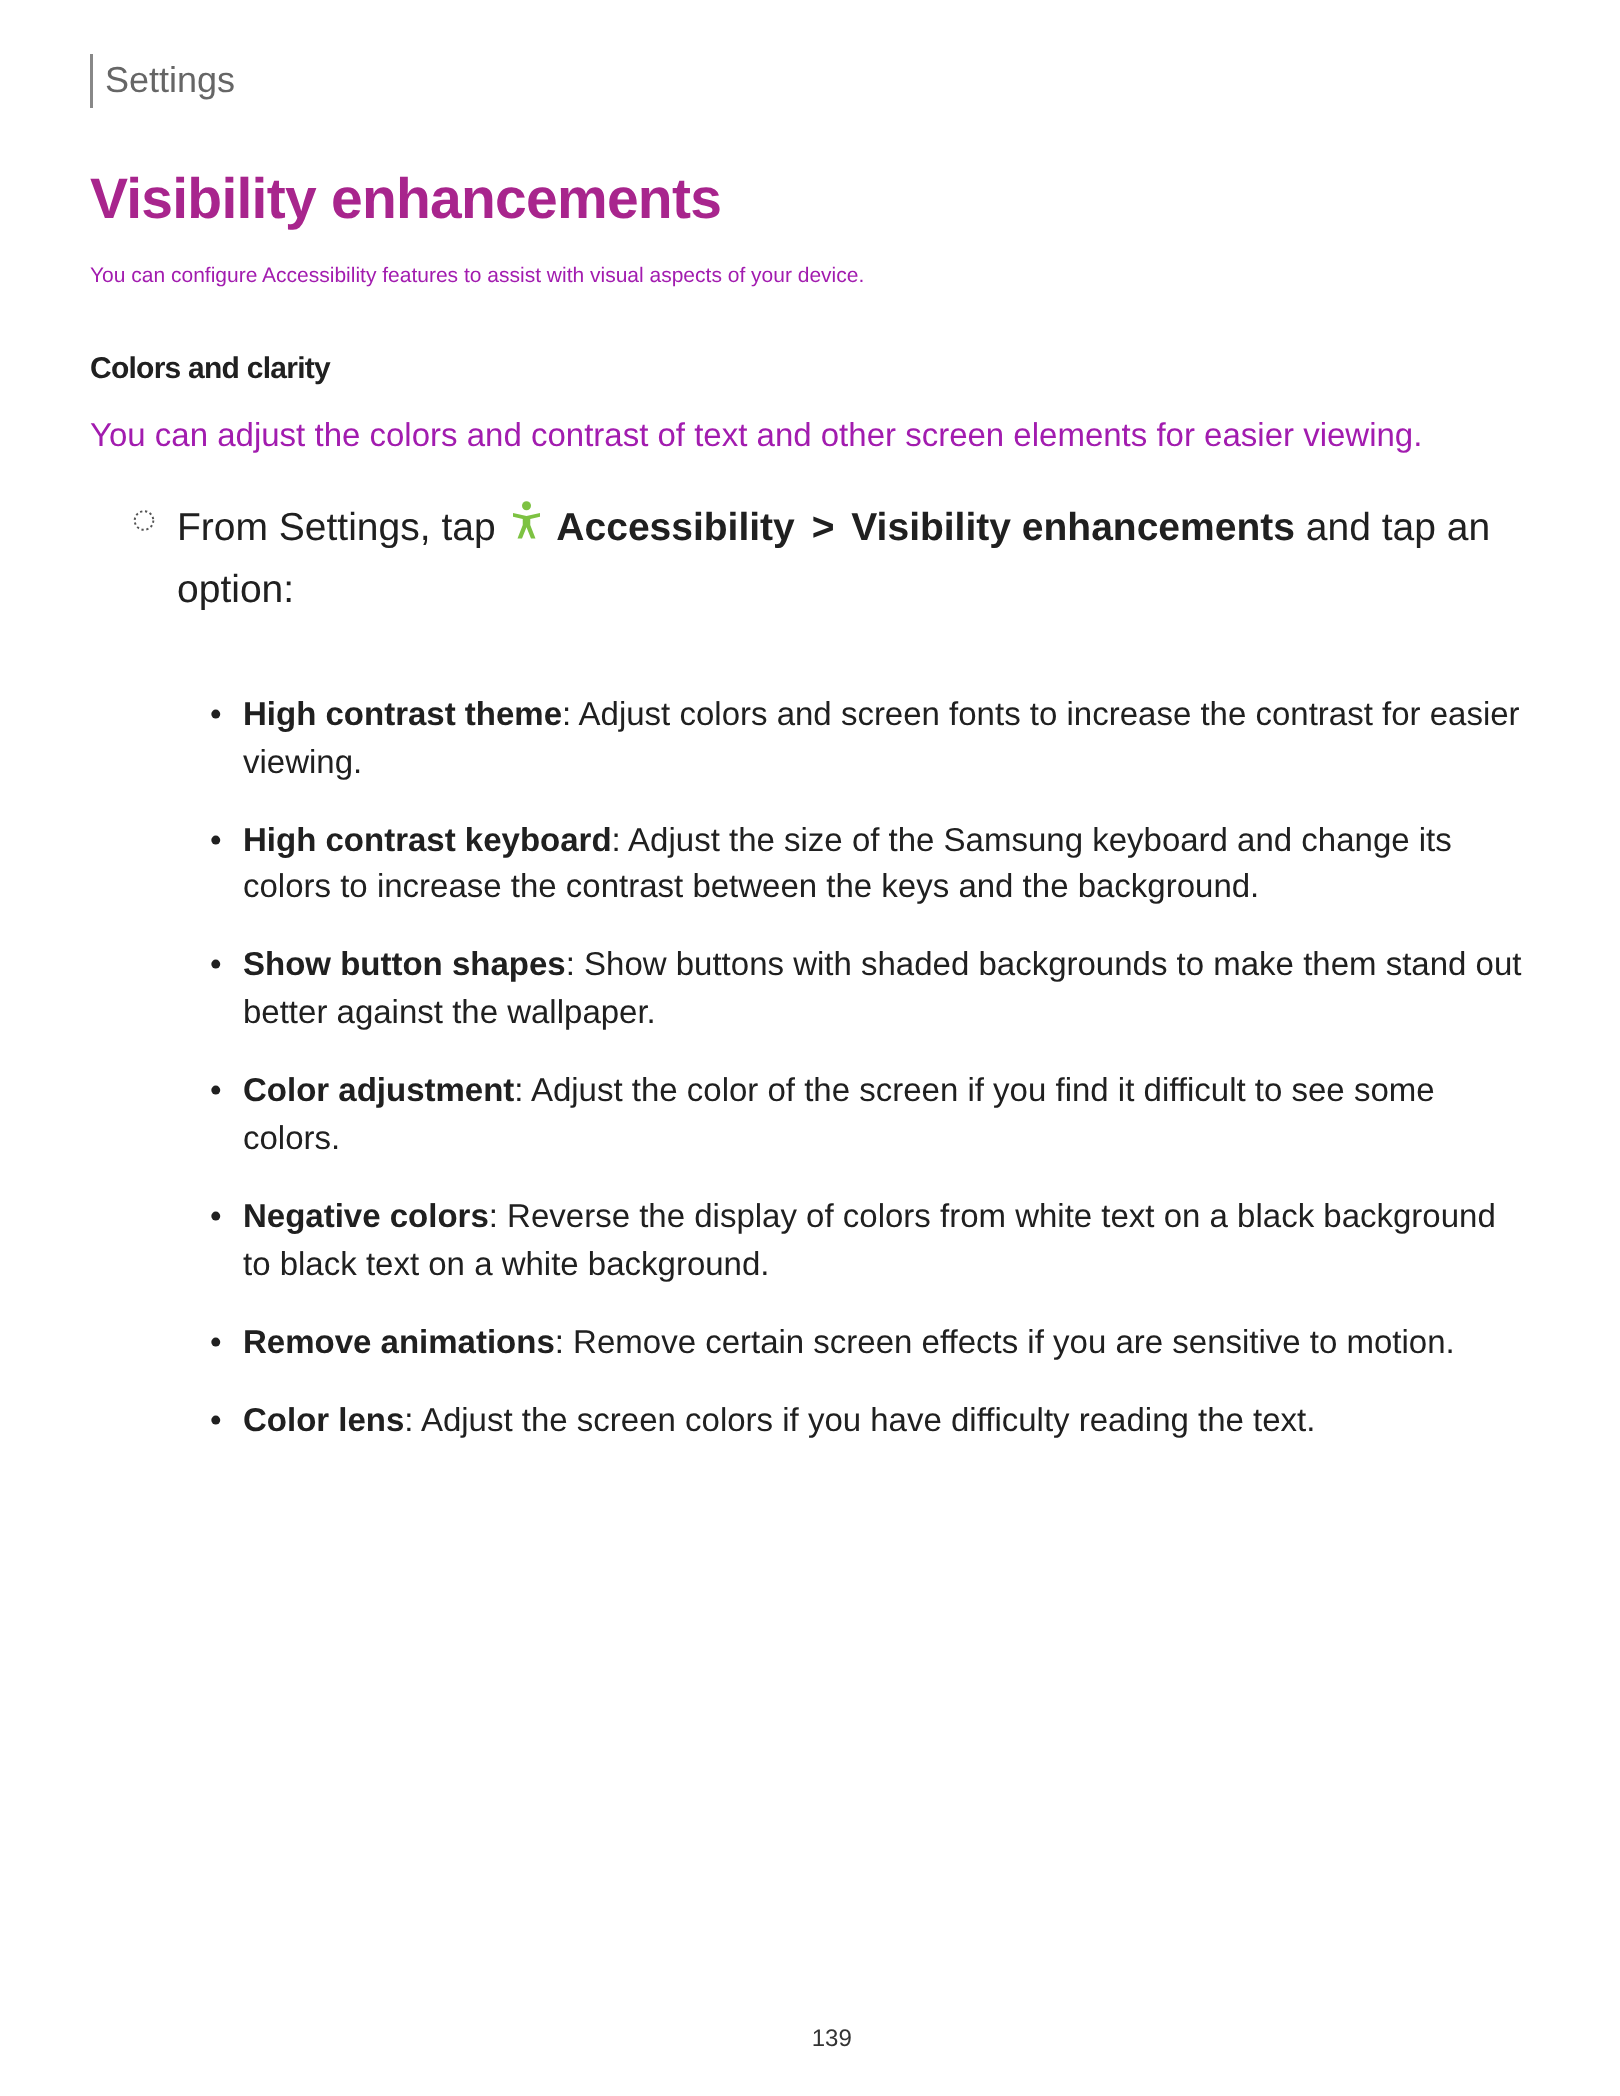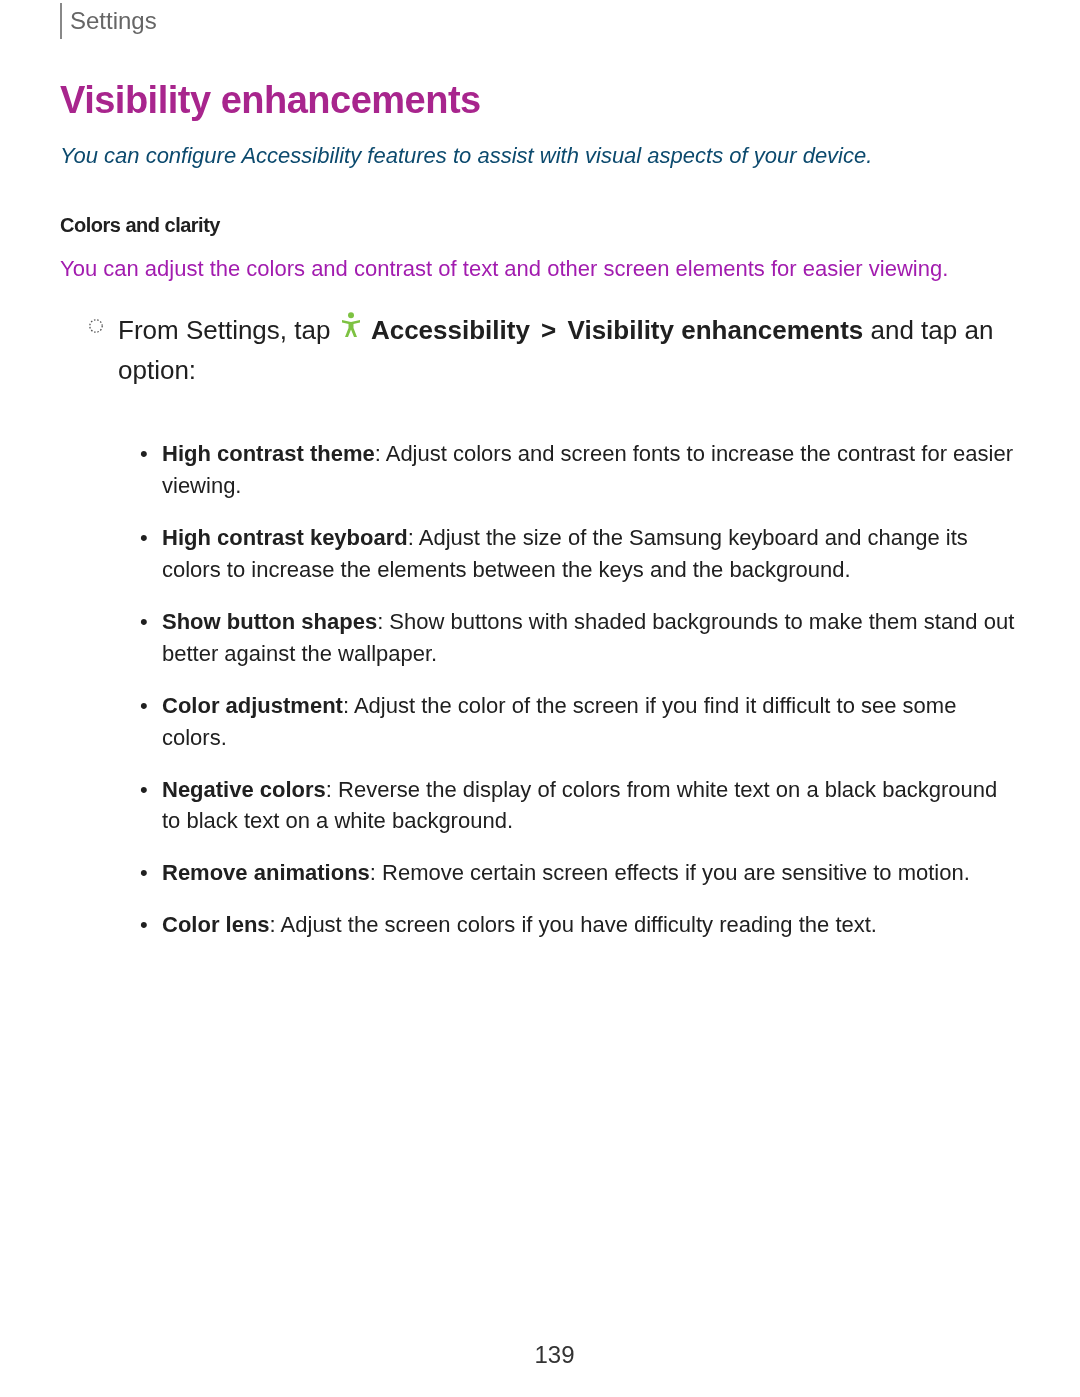--- a/index.html
+++ b/index.html
@@ -12,21 +12,21 @@
       width: 1080px;
       height: 1397px;
       background: #ffffff;
       color: #202020;
       padding: 0 60px;
       position: relative;
     }
     .header {
       display: flex;
       align-items: center;
-      padding-top: 3px;
+      padding-top: 36px;
       margin-bottom: 40px;
     }
     .header-divider {
       width: 2px;
       height: 36px;
       background: #888;
       margin-right: 8px;
     }
     .header-label {
       font-size: 24px;
@@ -34,25 +34,24 @@
       font-weight: 400;
     }
     .page-title {
       font-size: 38px;
       font-weight: 700;
       color: #a8258d;
       margin-bottom: 18px;
       letter-spacing: -0.5px;
     }
     .intro-text {
-      font-size: 22px;
+      font-size: 14px;
       line-height: 1.45;
-      color: #0c4a6e;
+      color: #a21caf;
       margin-bottom: 42px;
-      font-style: italic;
     }
     .section-title {
       font-size: 20px;
       font-weight: 700;
       color: #202020;
       margin-bottom: 16px;
       letter-spacing: -0.5px;
     }
     .section-text {
       font-size: 22px;
@@ -121,21 +120,21 @@
     }
     .option-name {
       font-weight: 700;
     }
     .page-number {
       position: absolute;
       bottom: 28px;
       left: 0;
       right: 0;
       text-align: center;
-      font-size: 24px;
+      font-size: 16px;
       color: #333;
       padding-left: 29px;
     }
   </style>
 </head>
 <body>
 
 <div class="header">
   <div class="header-divider"></div>
   <span class="header-label">Settings</span>
@@ -168,21 +167,21 @@
     <span class="bold">Visibility enhancements</span>
     <span> and tap an option:</span>
   </span>
 </div>
 
 <ul class="options-list">
   <li>
     <span class="option-name">High contrast theme</span><span>: Adjust colors and screen fonts to increase the contrast for easier viewing.</span>
   </li>
   <li>
-    <span class="option-name">High contrast keyboard</span><span>: Adjust the size of the Samsung keyboard and change its colors to increase the elements between the keys and the background.</span>
+    <span class="option-name">High contrast keyboard</span><span>: Adjust the size of the Samsung keyboard and change its colors to increase the contrast between the keys and the background.</span>
   </li>
   <li>
     <span class="option-name">Show button shapes</span><span>: Show buttons with shaded backgrounds to make them stand out better against the wallpaper.</span>
   </li>
   <li>
     <span class="option-name">Color adjustment</span><span>: Adjust the color of the screen if you find it difficult to see some colors.</span>
   </li>
   <li>
     <span class="option-name">Negative colors</span><span>: Reverse the display of colors from white text on a black background to black text on a white background.</span>
   </li>

